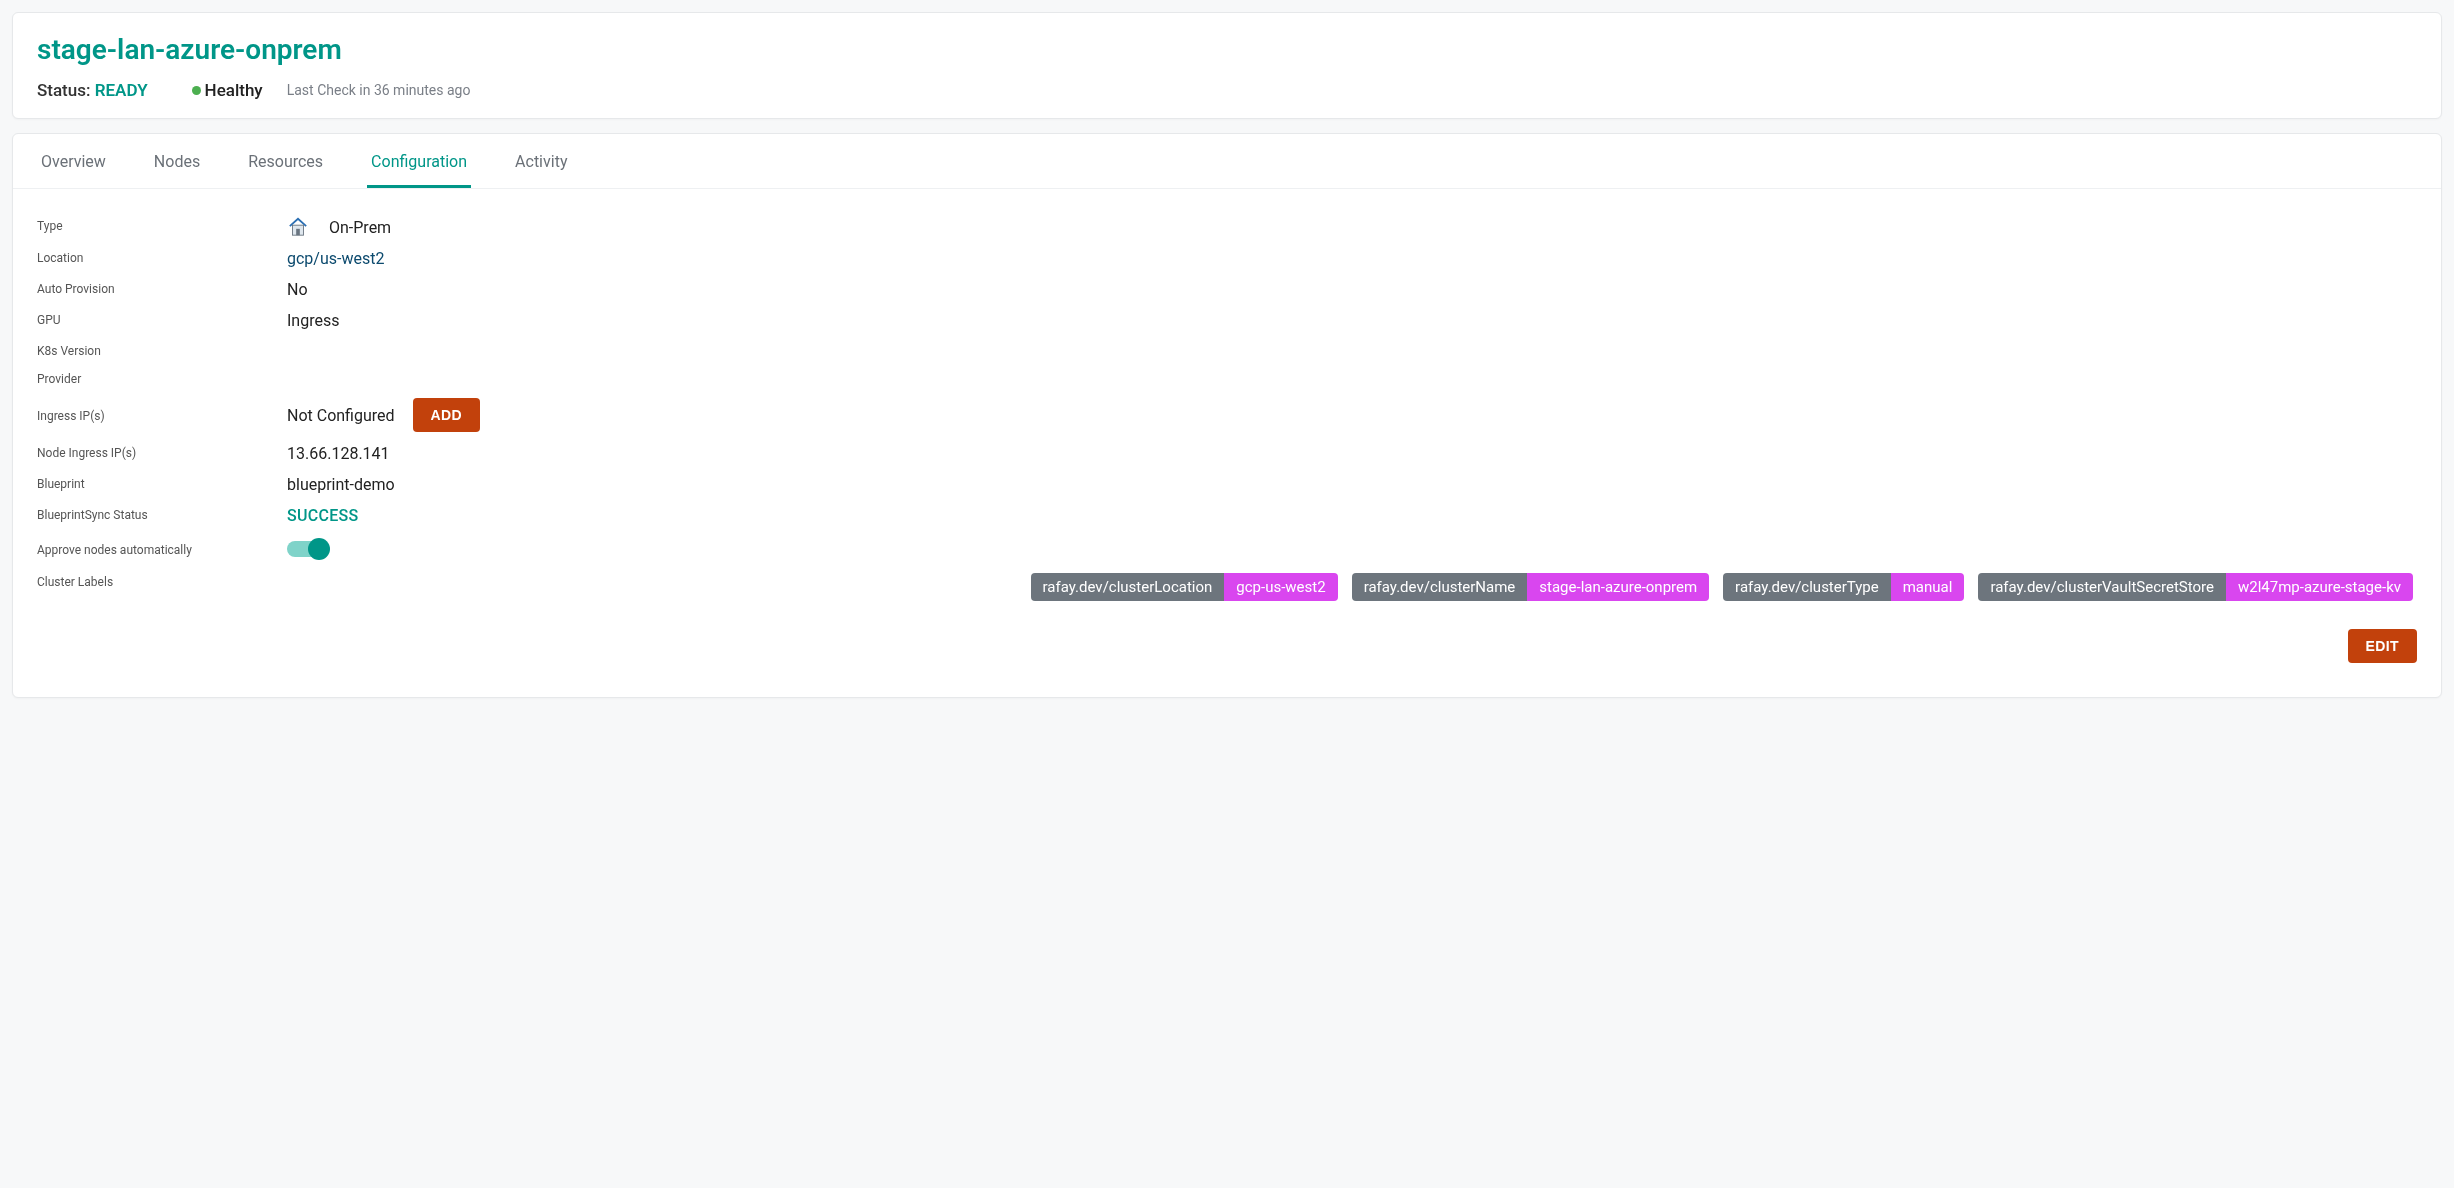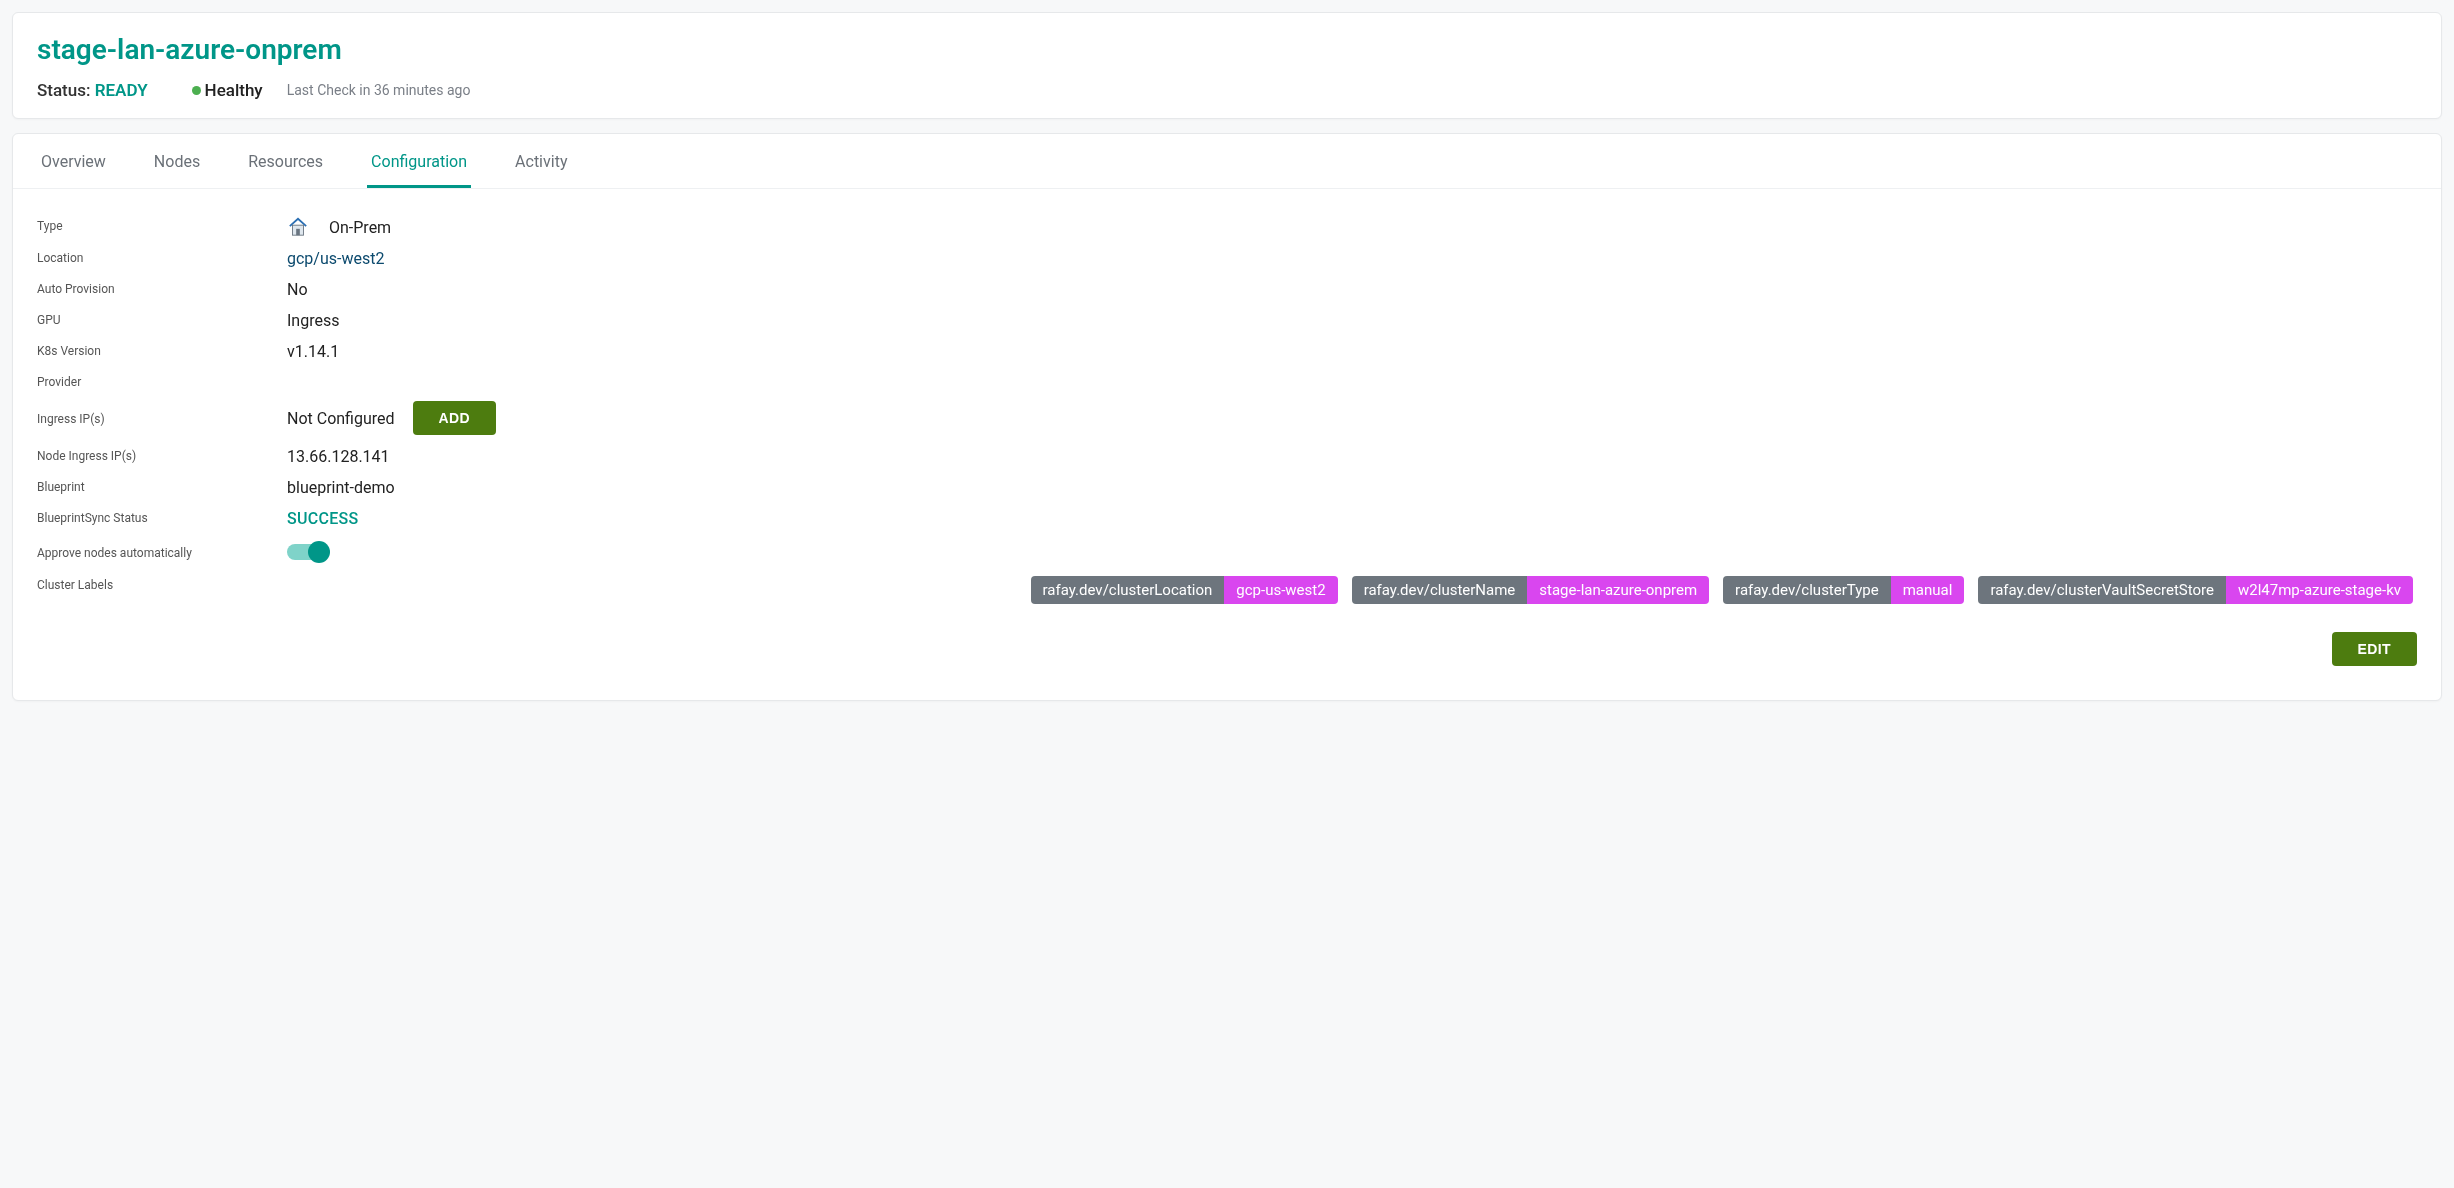--- a/index.html
+++ b/index.html
@@ -88,25 +88,25 @@
     align-items: center;
     flex-wrap: wrap;
     gap: 8px 14px;
   }
   .link-teal { color: #0c4a6e; cursor: pointer; }
   .success-text { color: #009688; font-weight: 500; letter-spacing: 0.3px; }
 
   .house-icon { margin-right: 6px; display: inline-flex; }
 
   .btn {
-    background: #4d7c0f;
+    background: #c2410c;
     color: #fff;
     border: none;
     border-radius: 4px;
-    padding: 9px 26px;
+    padding: 9px 18px;
     font-size: 14px;
     font-weight: 600;
     letter-spacing: 0.4px;
     cursor: pointer;
   }
   .btn-inline { margin-left: 4px; }
 
   .toggle {
     position: relative;
     width: 40px;
@@ -205,21 +205,20 @@
       <div class="row-value">No</div>
     </div>
 
     <div class="row">
       <div class="row-label">GPU</div>
       <div class="row-value">Ingress</div>
     </div>
 
     <div class="row">
       <div class="row-label">K8s Version</div>
-      <div class="row-value">v1.14.1</div>
     </div>
 
     <div class="row">
       <div class="row-label">Provider</div>
     </div>
 
     <div class="row" style="align-items:center;">
       <div class="row-label">Ingress IP(s)</div>
       <div class="row-value">
         <span>Not Configured</span>

